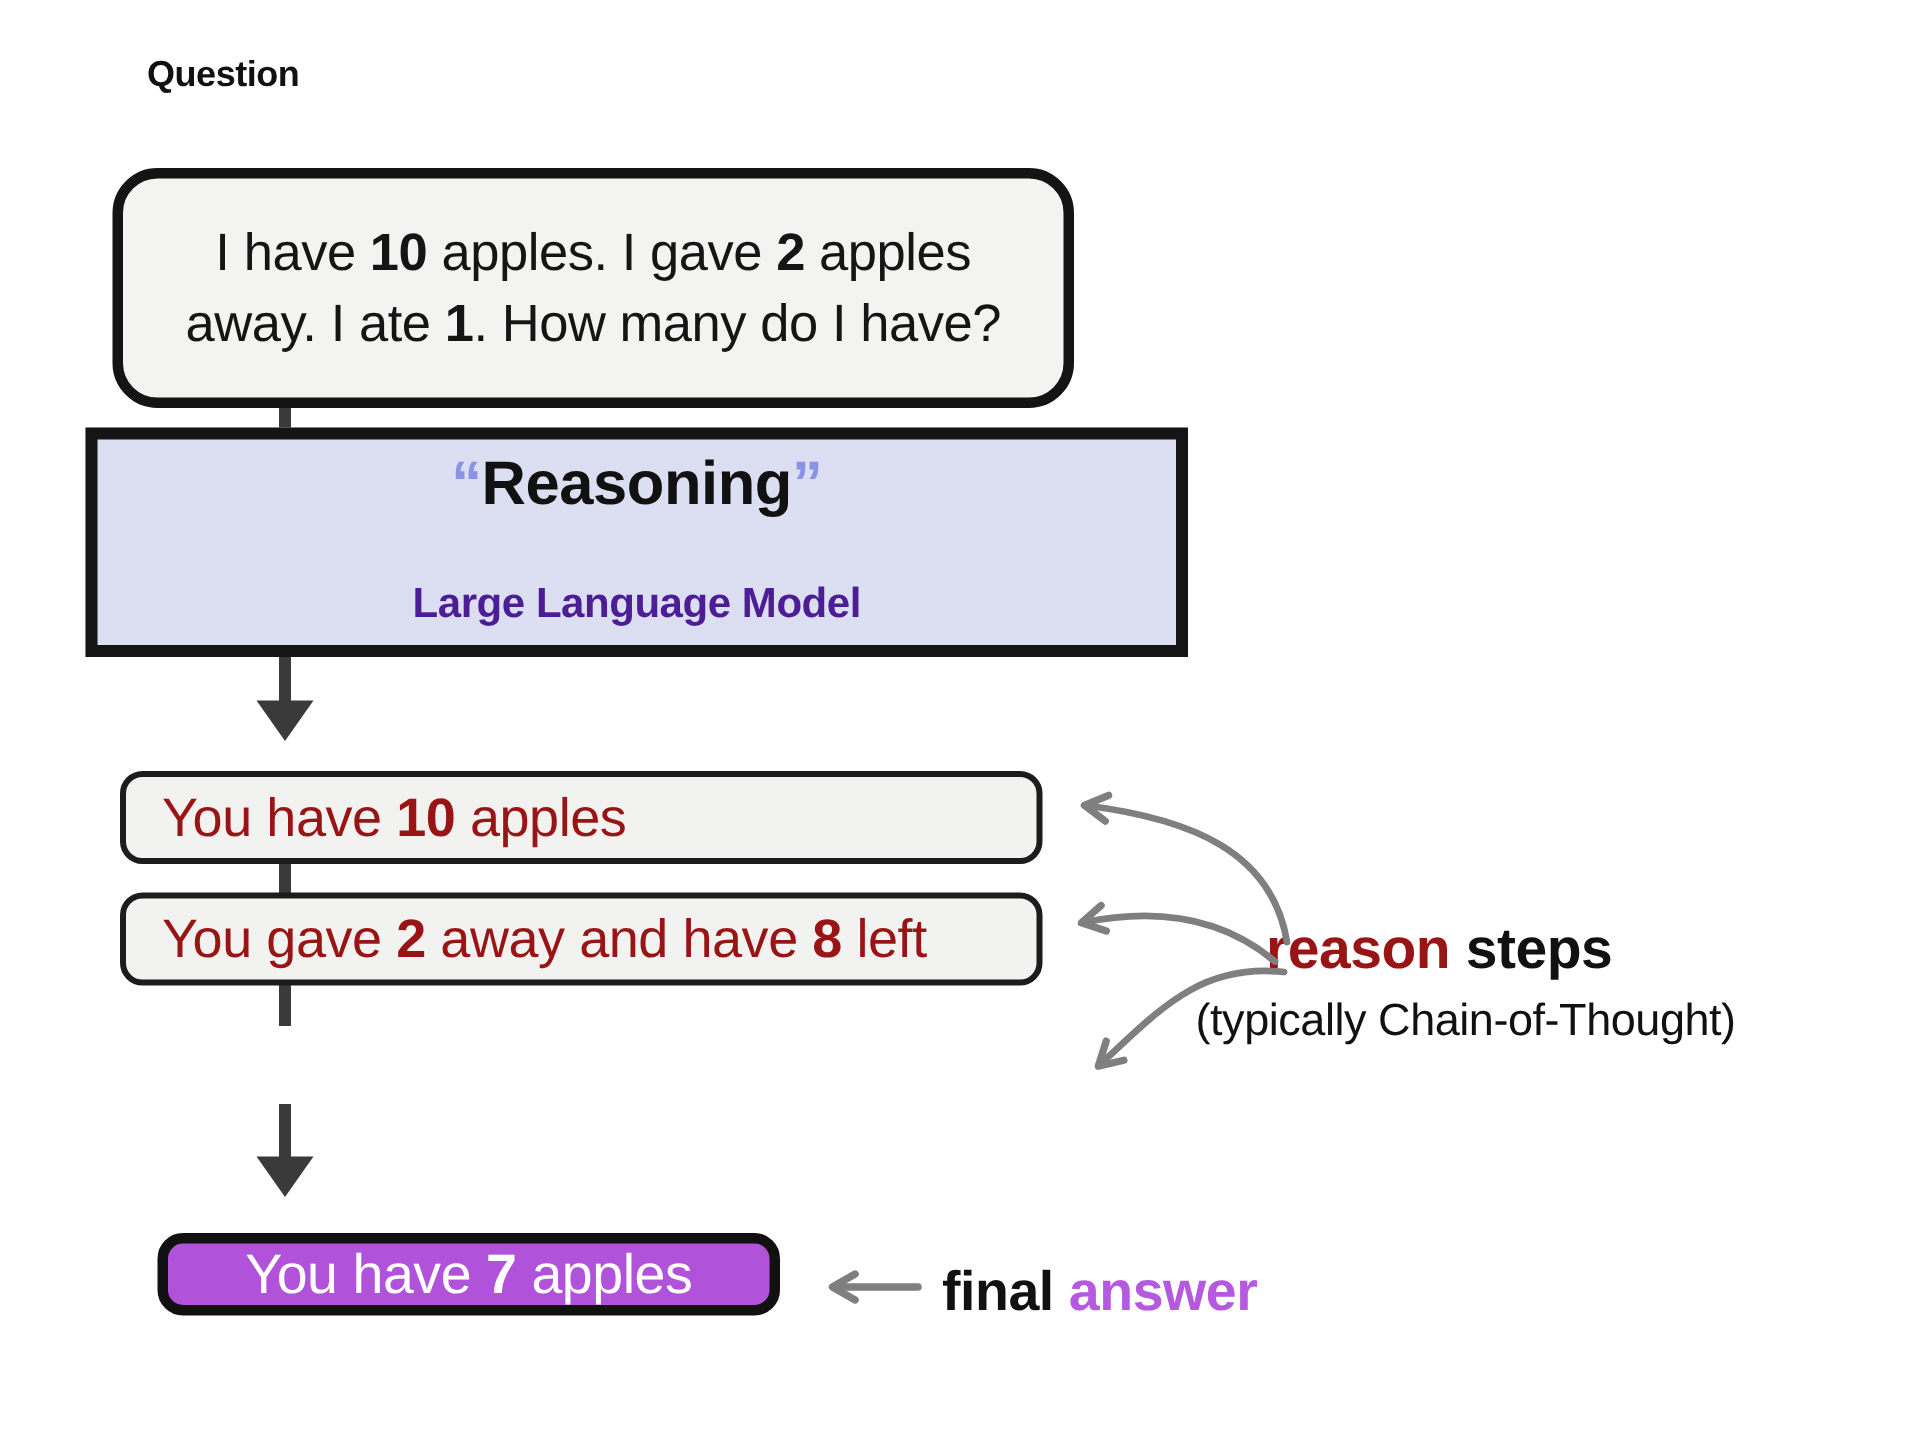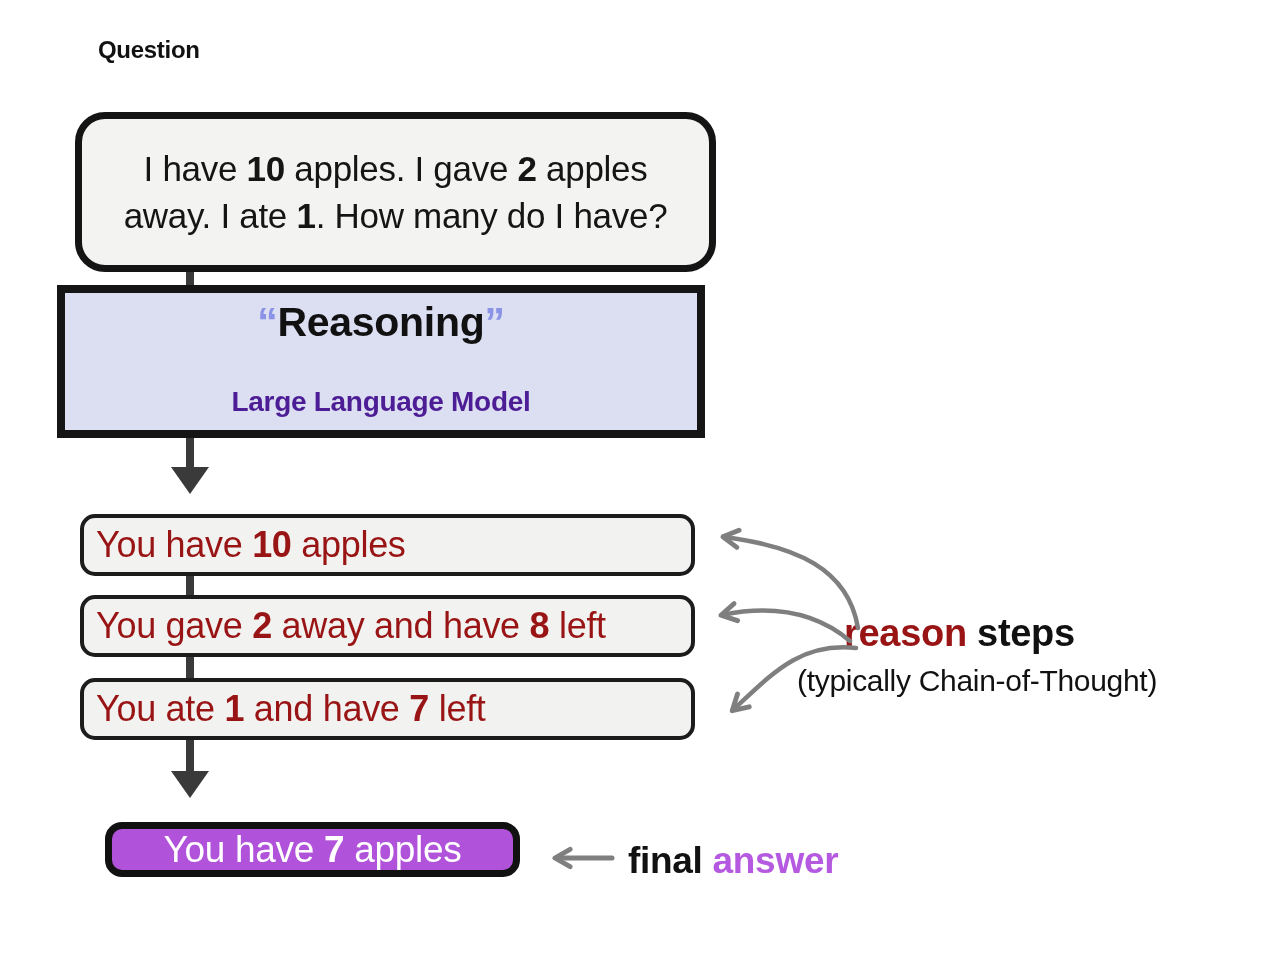--- a/index.html
+++ b/index.html
@@ -27,42 +27,42 @@
     border-radius: 30px;
     display: flex; flex-direction: column;
     align-items: center; justify-content: center;
     font-size: 35px; line-height: 47px; color: #151515;
     z-index: 2;
     margin-top: 28px;
   }
 
   
   .llm-box {
-    left: 57px; top: 285px; width: 648px; height: 153px;
+    left: 57px; top: 285px; width: 735px; height: 153px;
     box-sizing: border-box;
     background: #dcdef2;
     border: 8px solid #151515;
     display: flex; flex-direction: column;
     align-items: center; justify-content: center;
     z-index: 2;
     gap: 28px;
   }
   .llm-title { font-size: 41px; font-weight: 700; color: #111; line-height: 52px; }
   .llm-title .quote { color: #8a93e6; }
   .llm-subtitle { font-size: 28px; font-weight: 600; color: #4c1d95; line-height: 52px; }
 
   
   .step-box {
     left: 80px; width: 615px; height: 62px;
     box-sizing: border-box;
     background: #f2f2f0;
     border: 4px solid #1c1c1c;
     border-radius: 15px;
     display: flex; align-items: center;
-    padding-left: 12px;
+    padding-left: 24px;
     font-size: 36px; color: #991414;
     z-index: 2;
   }
   .step-1 { top: 514px; }
   .step-2 { top: 595px; }
   .step-3 { top: 678px; }
 
   
   .final-box {
     left: 105px; top: 822px; width: 415px; height: 55px;
@@ -141,23 +141,20 @@
     </div>
     <div class="llm-subtitle">Large Language Model</div>
   </div>
 
   <div class="abs step-box step-1">
     <span>You have <b>10</b> apples</span>
   </div>
   <div class="abs step-box step-2">
     <span>You gave <b>2</b> away and have <b>8</b> left</span>
   </div>
-  <div class="abs step-box step-3">
-    <span>You ate <b>1</b> and have <b>7</b> left</span>
-  </div>
 
   <div class="abs final-box">
     <span>You have <b>7</b> apples</span>
   </div>
 
   <div class="abs reason-steps-label">
     <span class="red">reason</span><span> steps</span>
   </div>
   <div class="abs final-answer-label">
     <span>final</span><span class="purple"> answer</span>

